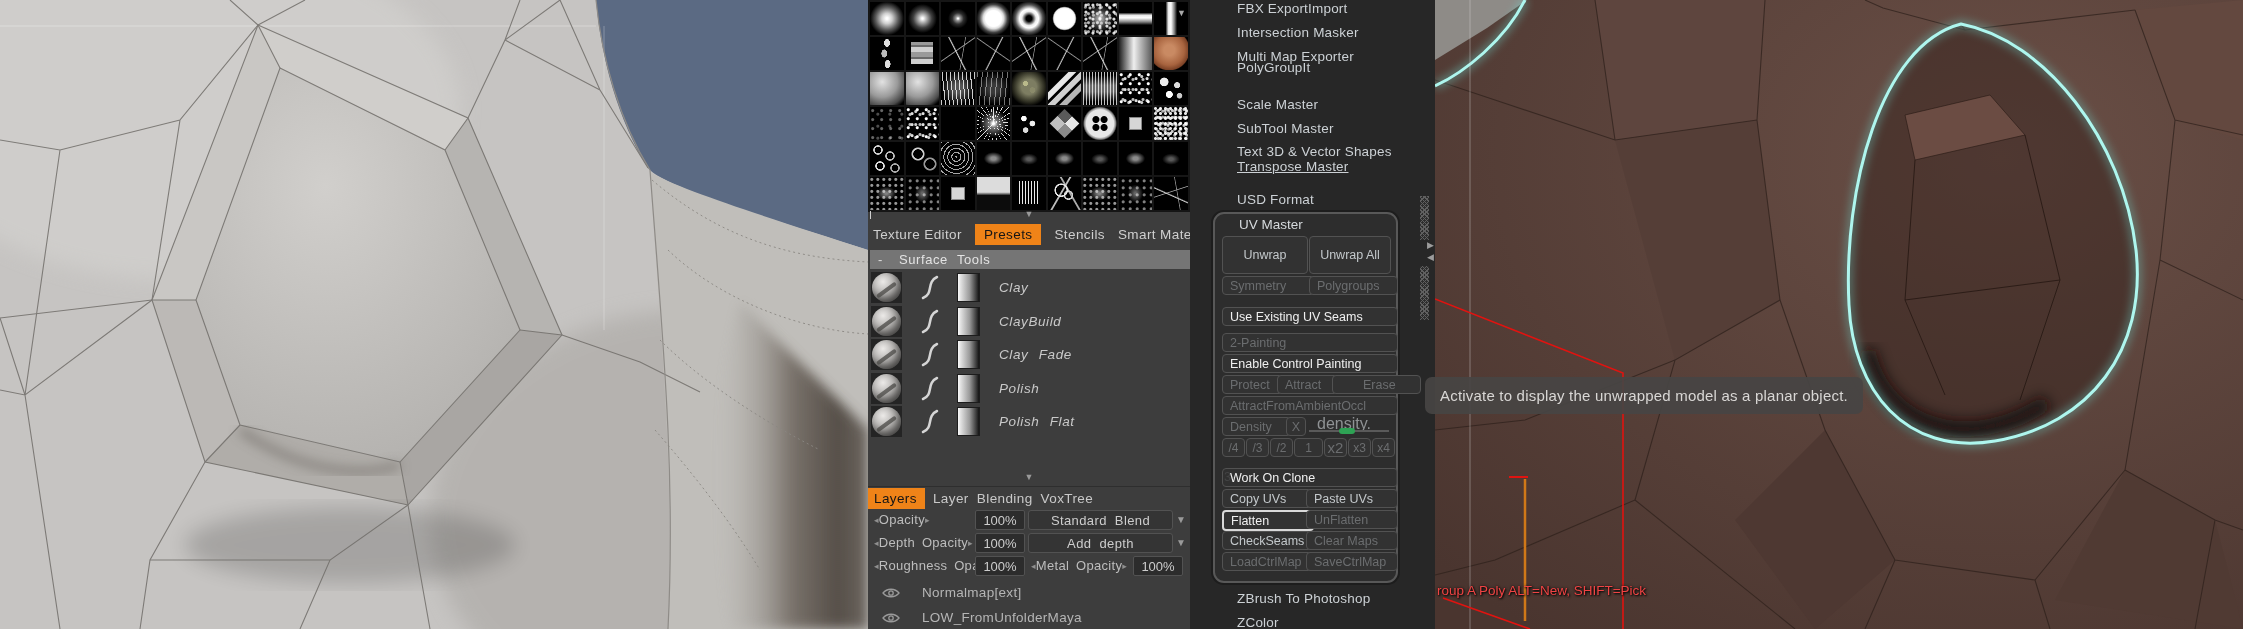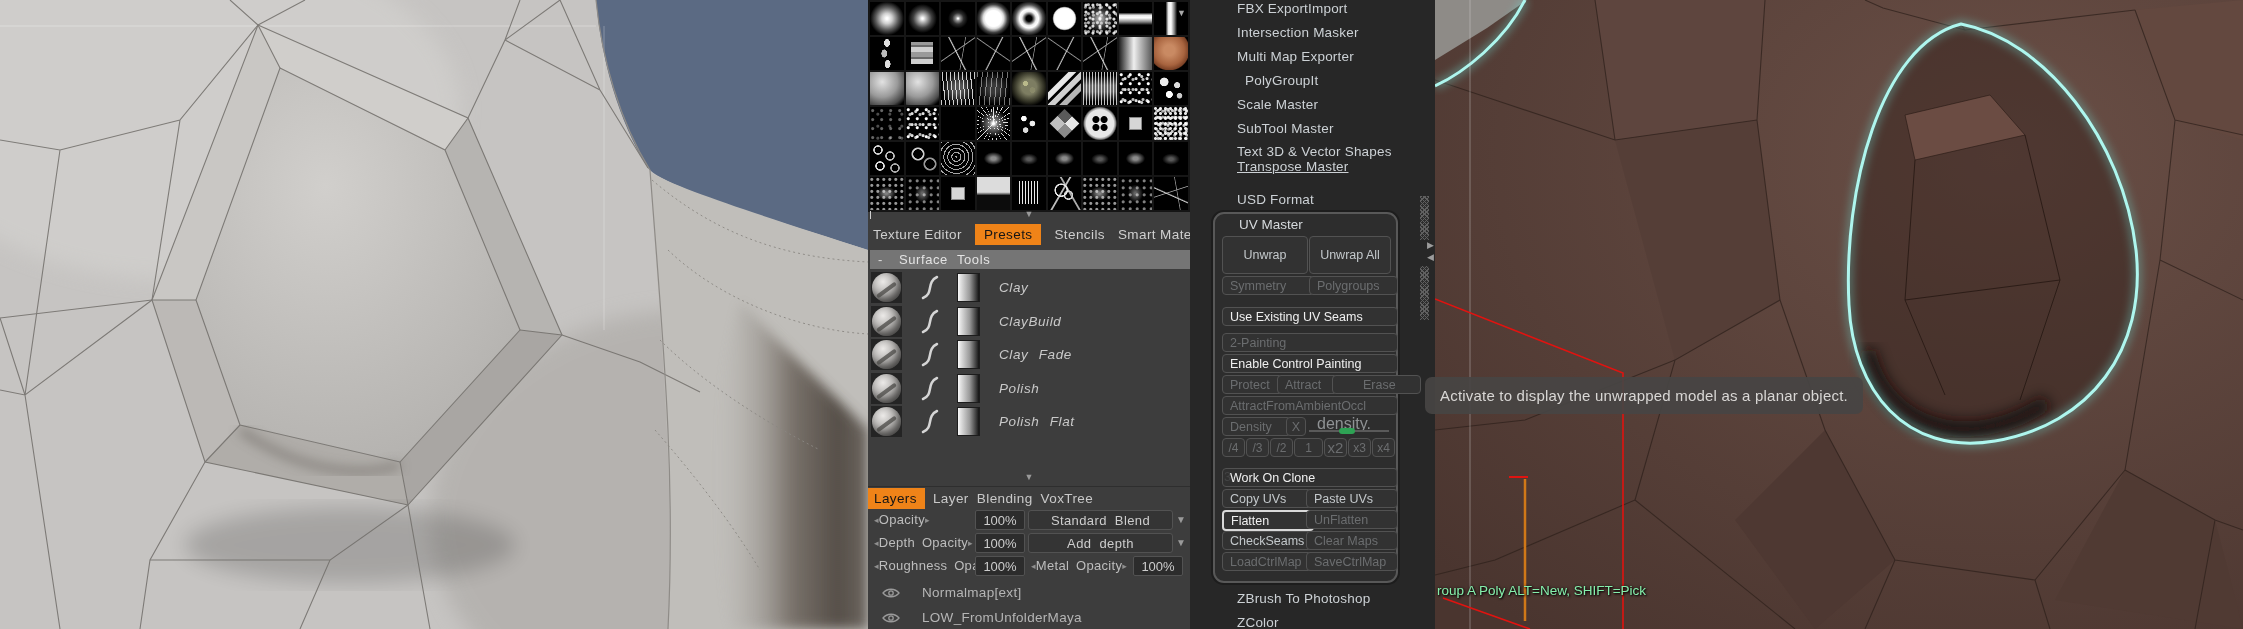--- a/index.html
+++ b/index.html
@@ -178,21 +178,21 @@
 
   .divider-strip{position:absolute;left:1420px;width:9px;
       background:repeating-linear-gradient(45deg,#606060 0 1px,transparent 1px 3px),
                  repeating-linear-gradient(-45deg,#606060 0 1px,transparent 1px 3px);background-color:#2e2e2e;cursor:col-resize;}
   .div-arrow{position:absolute;left:1427px;color:#9c9c9c;font-size:9px;cursor:pointer;line-height:10px;}
 
   
   .tooltip{position:absolute;left:1425px;top:377px;height:37px;display:inline-flex;align-items:center;
            padding:0 15px;background:rgba(71,69,68,.93);border-radius:7px;color:#d9d7d5;font-size:15px;
            letter-spacing:.2px;white-space:nowrap;z-index:5;}
-  .status-text{position:absolute;left:1437px;top:583px;color:#86efac;font-size:13.5px;
+  .status-text{position:absolute;left:1437px;top:583px;color:#ef4444;font-size:13.5px;
            text-shadow:1px 1px 2px #000,0 0 3px rgba(0,0,0,.8);z-index:4;white-space:nowrap;}
 </style>
 </head>
 <body>
 
 <div class="app">
 
   <div class="abs" id="left-viewport">
     <svg viewBox="0 0 868 629" width="868" height="629">
       <defs>
@@ -536,21 +536,21 @@
           <span class="layer-name">LOW_FromUnfolderMaya</span>
         </div>
       </div>
   </div>
 
   <div class="abs" id="menu">
     <div id="menu-top">
         <div class="menu-item" style="top: 1px;">FBX ExportImport</div>
         <div class="menu-item" style="top: 24.9px;">Intersection Masker</div>
         <div class="menu-item" style="top: 48.8px;">Multi Map Exporter</div>
-        <div class="menu-item" style="top: 73px; margin-left: 8px;">PolyGroupIt</div>
+        <div class="menu-item" style="top: 60px;">PolyGroupIt</div>
         <div class="menu-item" style="top: 96.6px;">Scale Master</div>
         <div class="menu-item" style="top: 120.5px;">SubTool Master</div>
         <div class="menu-item" style="top: 144.4px;">Text 3D &amp; Vector Shapes</div>
         <div class="menu-item" style="top: 159px; text-decoration: underline;">Transpose Master</div>
         <div class="menu-item" style="top: 192.2px;">USD Format</div>
       </div>
 
     <div class="uv-box">
       <div class="uv-title">UV Master</div>
       <div class="uv-btn center" style="left:7px;top:22px;width:84px;height:36px;">Unwrap</div>

